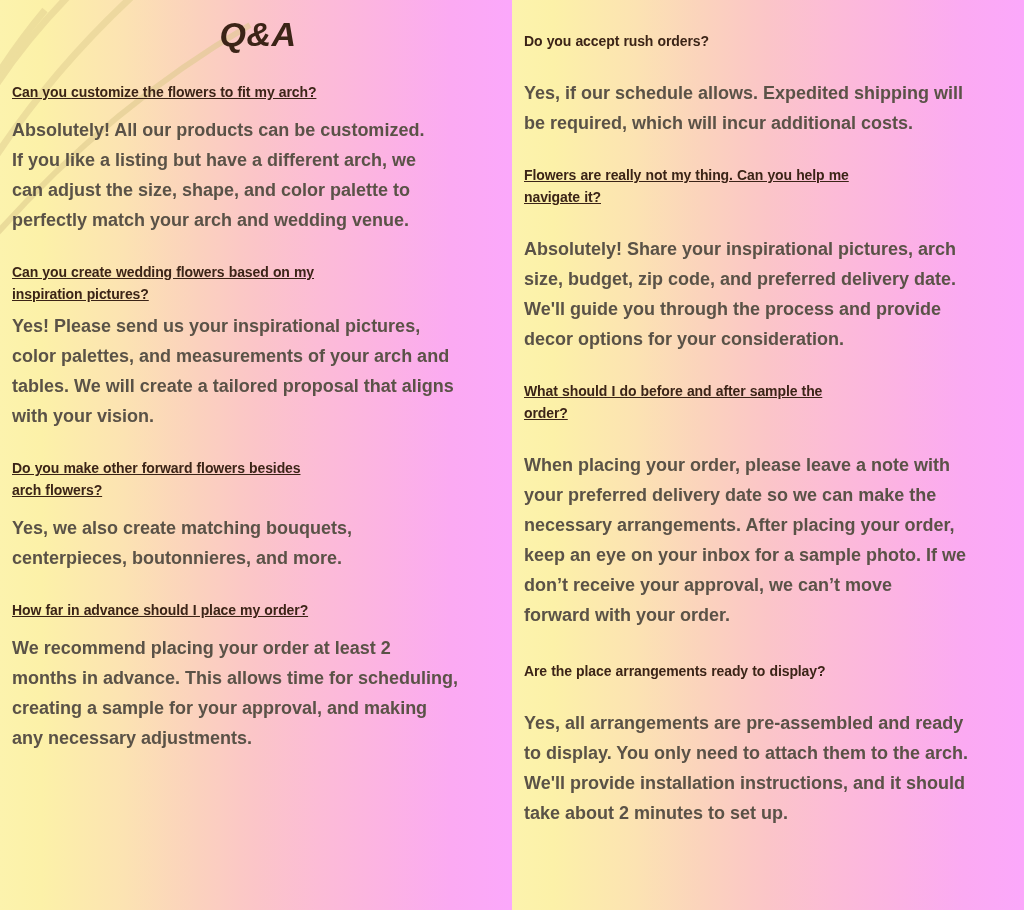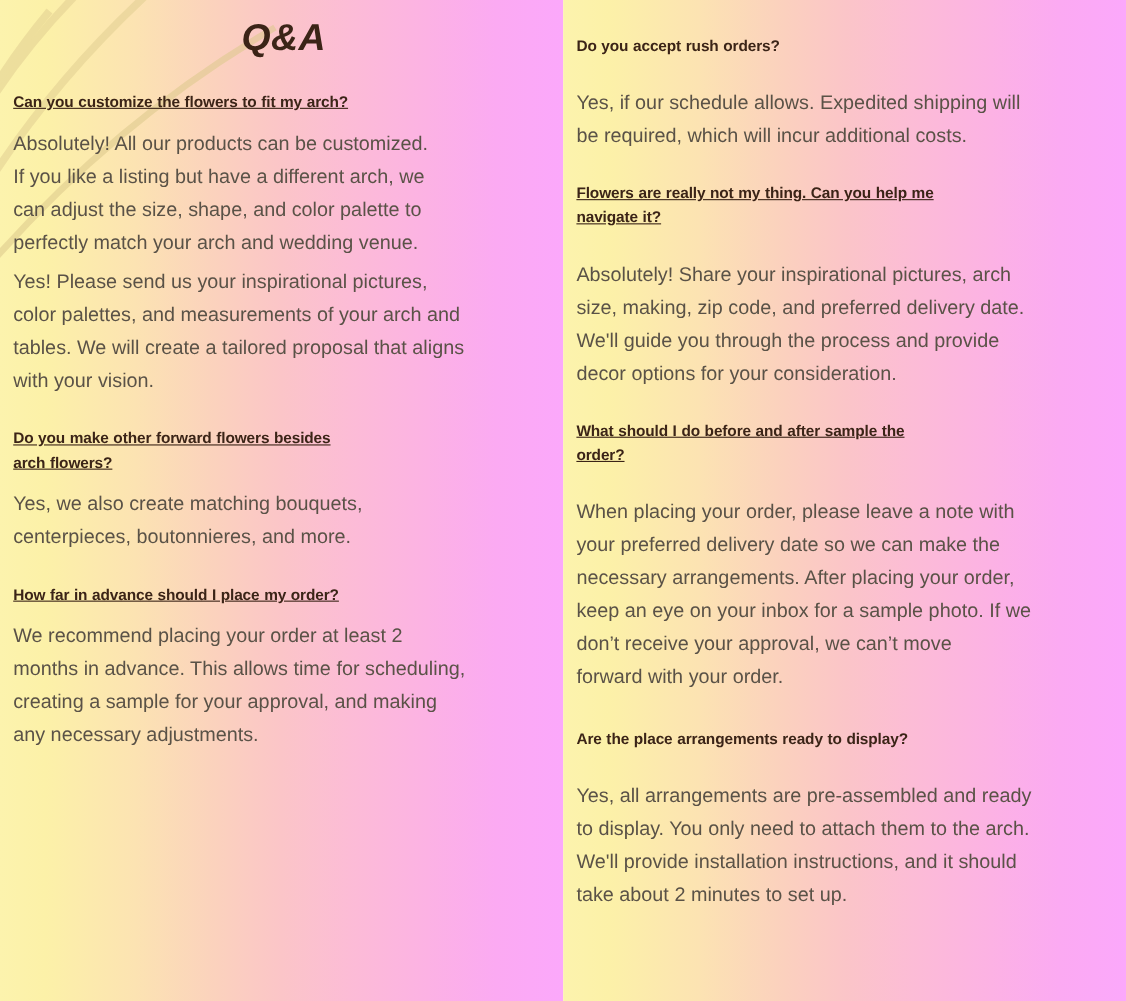--- a/index.html
+++ b/index.html
@@ -75,21 +75,21 @@
     font-weight: bold;
     color: #3b2417;
     line-height: 22px;
     letter-spacing: -0.1px;
     white-space: pre-wrap;
     word-spacing: 0.4px;
   }
 
   .a {
     font-size: 18px;
-    font-weight: normal;
+    font-weight: bold;
     color: #5a5247;
     line-height: 30px;
     white-space: pre;
   }
   .gap-q { margin-top: 26px; text-decoration: underline; }
   .gap-a { margin-top: 12px; }
   .gap-a-wide { margin-top: 26px; }
 
   .right .col-inner { padding: 0 8px 0 12px; }
 </style>
@@ -114,20 +114,22 @@
     <div class="col-inner">
 
       <div class="qa-title">Q&amp;A</div>
 
       <div class="q gap-q">Can you customize the flowers to fit my arch?</div>
       <div class="a gap-a">Absolutely! All our products can be customized.
 If you like a listing but have a different arch, we
 can adjust the size, shape, and color palette to
 perfectly match your arch and wedding venue.</div>
 
+      <div class="q gap-q">Can you create wedding flowers based on my
+inspiration pictures?</div>
       <div class="a" style="margin-top:6px">Yes! Please send us your inspirational pictures,
 color palettes, and measurements of your arch and
 tables. We will create a tailored proposal that aligns
 with your vision.</div>
 
       <div class="q gap-q">Do you make other forward flowers besides
 arch flowers?</div>
       <div class="a gap-a">Yes, we also create matching bouquets,
 centerpieces, boutonnieres, and more.</div>
 
@@ -143,21 +145,21 @@
   <div class="panel right">
     <div class="col-inner">
 
       <div class="q" style="margin-top:30px">Do you accept rush orders?</div>
       <div class="a gap-a-wide">Yes, if our schedule allows. Expedited shipping will
 be required, which will incur additional costs.</div>
 
       <div class="q gap-q">Flowers are really not my thing. Can you help me
 navigate it?</div>
       <div class="a gap-a-wide">Absolutely! Share your inspirational pictures, arch
-size, making, zip code, and preferred delivery date.
+size, budget, zip code, and preferred delivery date.
 We'll guide you through the process and provide
 decor options for your consideration.</div>
 
       <div class="q gap-q">What should I do before and after sample the
 order?</div>
       <div class="a gap-a-wide">When placing your order, please leave a note with
 your preferred delivery date so we can make the
 necessary arrangements. After placing your order,
 keep an eye on your inbox for a sample photo. If we
 don’t receive your approval, we can’t move

